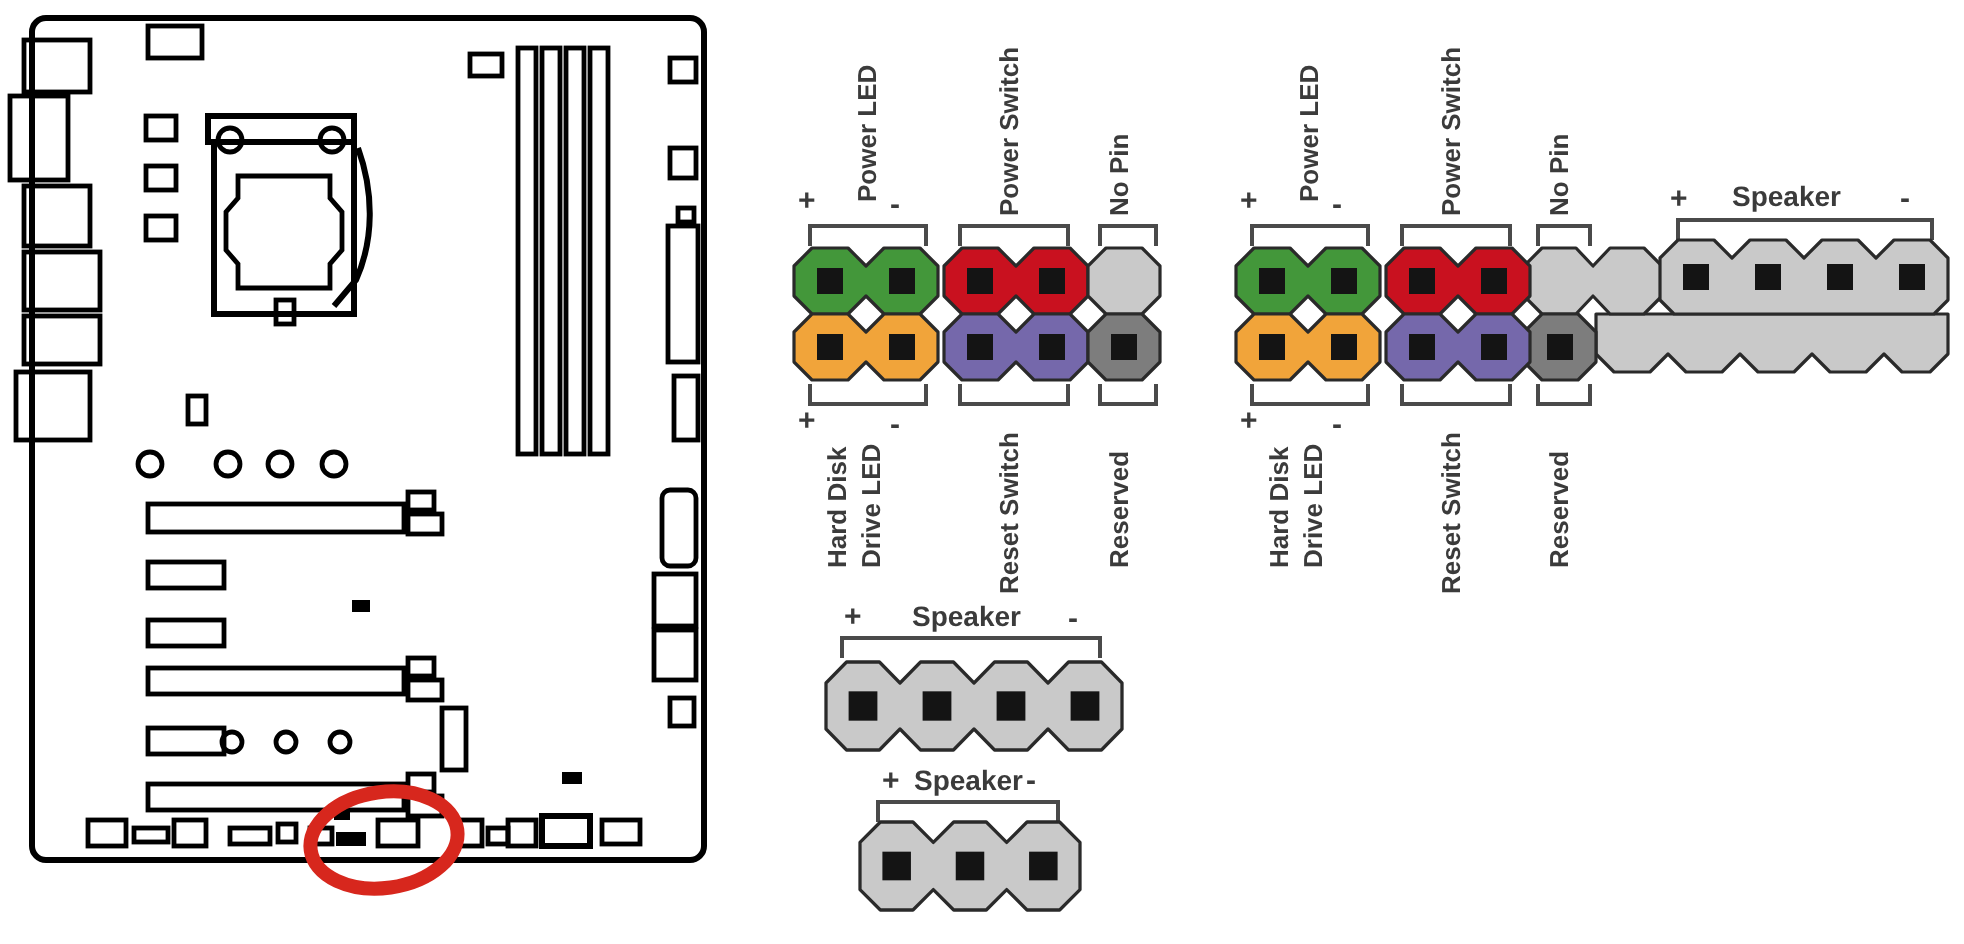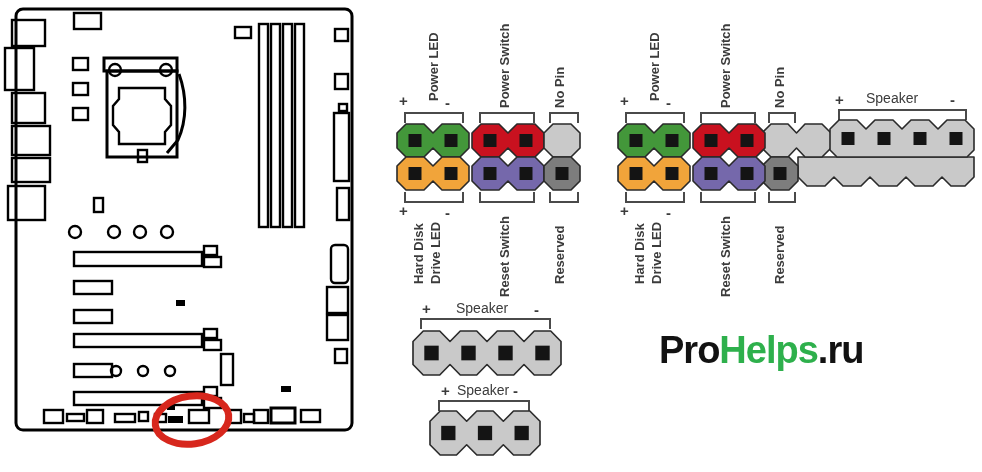--- a/index.html
+++ b/index.html
@@ -9,21 +9,21 @@
     --brand_green:#2eb04c; --brand_dark:#121212; --board:#000000;
   }
   html,body{margin:0;padding:0;background:#fff;}
   .stage{position:relative;width:982px;height:472px;background:#fff;overflow:hidden;
          font-family:"Liberation Sans",sans-serif;}
   svg{position:absolute;overflow:visible;}
   .lbl{position:absolute;font-weight:700;font-size:13px;line-height:15px;color:var(--label);white-space:nowrap;}
   .vlbl{transform-origin:0 0;transform:rotate(-90deg);}
   .vlbl2{line-height:17px;}
   .sign{position:absolute;font-weight:700;font-size:15px;line-height:14px;color:var(--label);}
-  .hlbl{position:absolute;font-weight:400;font-size:14px;line-height:15px;color:var(--label);text-align:center;}
+  .hlbl{position:absolute;font-weight:700;font-size:14px;line-height:15px;color:var(--label);text-align:center;}
   .brk{position:absolute;height:9px;border:2px solid var(--bracket);}
   .brk-top{border-bottom:none;}
   .brk-bot{border-top:none;}
   .pin-outline{stroke:var(--pin_outline);stroke-width:1.6;stroke-linejoin:round;}
   .f-green{fill:var(--pin_green);} .f-red{fill:var(--pin_red);} .f-orange{fill:var(--pin_orange);}
   .f-purple{fill:var(--pin_purple);} .f-gray{fill:var(--pin_gray);} .f-dgray{fill:var(--pin_gray_dark);}
   .hole{fill:var(--pin_hole);}
   .mb{stroke:var(--board);fill:none;stroke-width:2.4;}
   .mb-thick{stroke-width:3;}
   .mb-fill{fill:var(--board);stroke:none;}
@@ -248,17 +248,14 @@
     <svg style="left:430px;top:411px" width="110" height="44" viewBox="0 0 108 43" preserveAspectRatio="none">
       <path class="pin-outline f-gray" d="M0,10 L10,0 L26,0 L36,10 L46,0 L62,0 L72,10 L82,0 L98,0 L108,10 L108,33 L98,43 L82,43 L72,33 L62,43 L46,43 L36,33 L26,43 L10,43 L0,33 Z"></path>
       <g>
         <rect class="hole" x="11" y="14.5" width="14" height="14"></rect>
         <rect class="hole" x="47" y="14.5" width="14" height="14"></rect>
         <rect class="hole" x="83" y="14.5" width="14" height="14"></rect>
       </g>
     </svg>
   </div>
 
-  <div class="watermark">
-    <span>Pro</span><span class="green">Helps</span><span>.ru</span>
-  </div>
 
 </div>
 
 </body></html>

